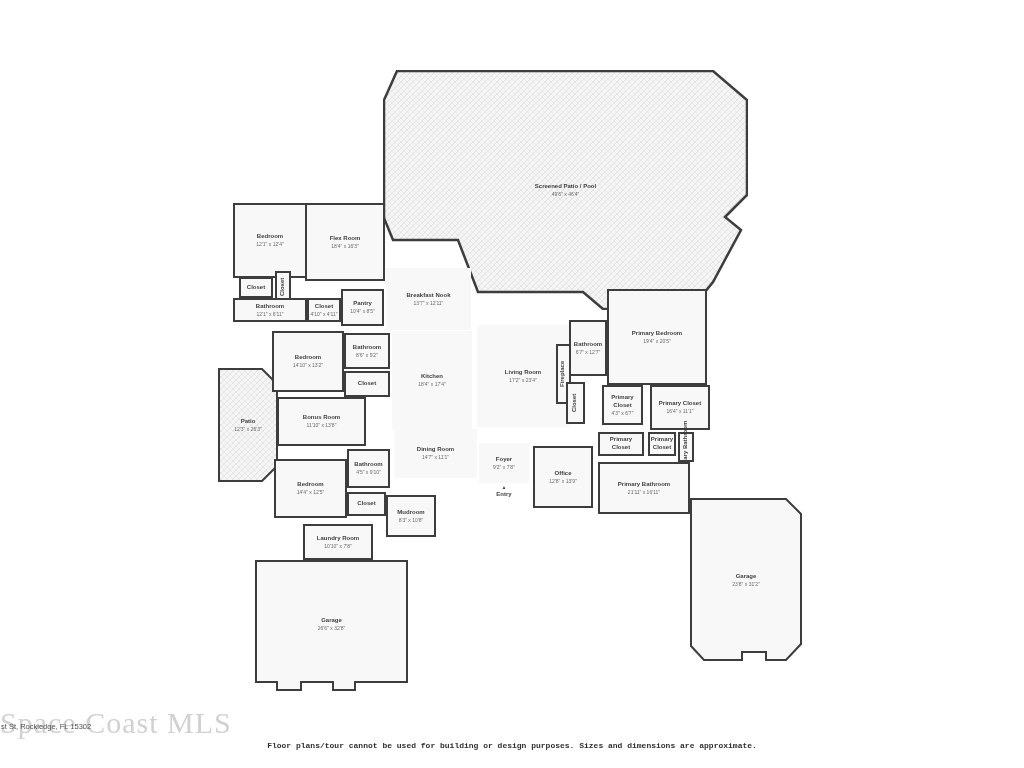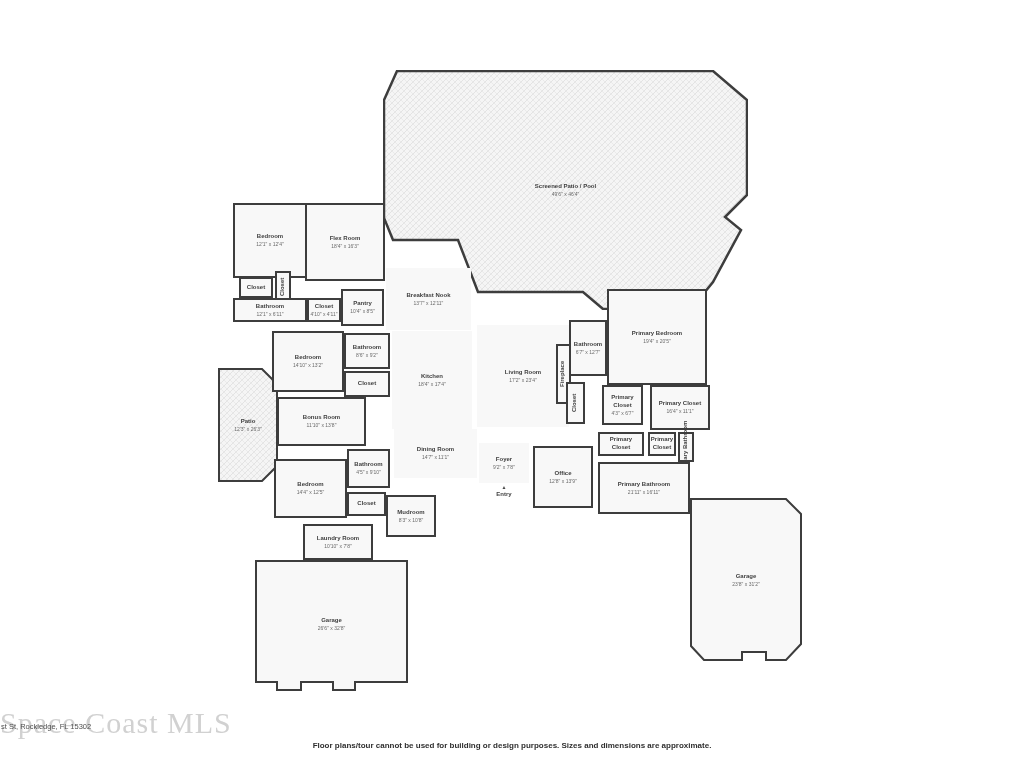--- a/index.html
+++ b/index.html
@@ -13,21 +13,21 @@
   .kind-label,.kind-entry{background:transparent;}
   .room-label{display:flex;flex-direction:column;align-items:center;justify-content:center;pointer-events:none;}
   .rot .room-label{transform:rotate(-90deg);white-space:nowrap;}
   .room-name{font-size:6px;font-weight:700;color:#3f3f3f;line-height:1.3;text-align:center;}
   .room-dims{font-size:5px;font-weight:400;color:#6b6b6b;line-height:1.3;text-align:center;white-space:nowrap;}
   .kind-entry .room-name::before{content:"▲";display:block;font-size:5px;color:#4a4a4a;line-height:1.1;}
   .mls-watermark{position:absolute;left:0;top:706px;font-family:"Liberation Serif",serif;
                  font-size:30px;color:#c9c9c9;opacity:0.85;letter-spacing:1px;white-space:nowrap;}
   .address{position:absolute;left:1px;top:722px;font-size:7.5px;color:#4f4f4f;white-space:nowrap;}
   .disclaimer{position:absolute;left:0;top:741px;width:1024px;text-align:center;
-              font-size:8px;font-weight:700;color:#2f2f2f;}
+              font-size:8px;font-weight:700;color:#2f2f2f;font-family:Liberation Mono, monospace;}
 </style>
 </head>
 <body>
 
 <div class="canvas">
 
   <svg width="0" height="0" style="position:absolute">
     <defs>
       <pattern id="hatch" width="6" height="6" patternUnits="userSpaceOnUse">
         <rect width="6" height="6" fill="#f5f5f5"></rect>

